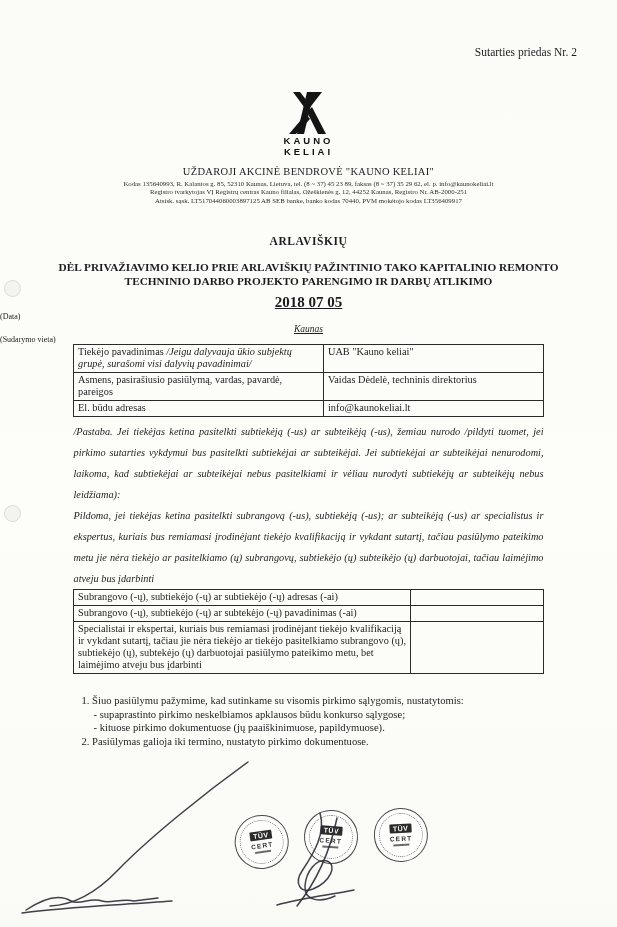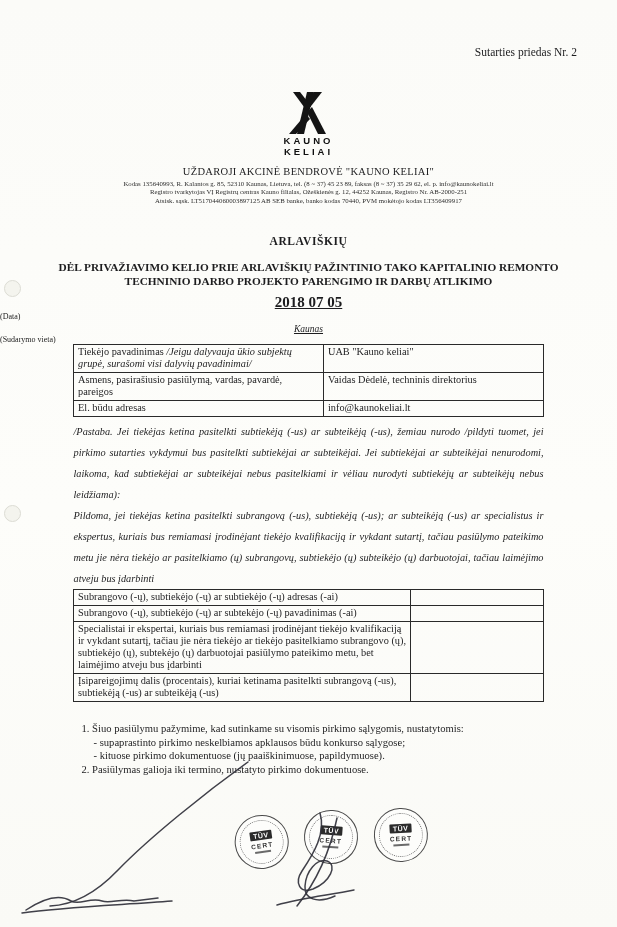--- a/index.html
+++ b/index.html
@@ -135,24 +135,20 @@
         <td class="val"></td>
       </tr>
       <tr>
         <td class="lbl">Subrangovo (-ų), subtiekėjo (-ų) ar subtekėjo (-ų) pavadinimas (-ai)</td>
         <td class="val"></td>
       </tr>
       <tr>
         <td class="lbl">Specialistai ir ekspertai, kuriais bus remiamasi įrodinėjant tiekėjo kvalifikaciją ir vykdant sutartį, tačiau jie nėra tiekėjo ar tiekėjo pasitelkiamo subrangovo (ų), subtiekėjo (ų), subtekėjo (ų) darbuotojai pasiūlymo pateikimo metu, bet laimėjimo atveju bus įdarbinti</td>
         <td class="val"></td>
       </tr>
-      <tr>
-        <td class="lbl">Įsipareigojimų dalis (procentais), kuriai ketinama pasitelkti subrangovą (-us), subtiekėją (-us) ar subteikėją (-us)</td>
-        <td class="val"></td>
-      </tr>
     </tbody>
       </table>
 
     <div class="terms">
       <div class="term">1. Šiuo pasiūlymu pažymime, kad sutinkame su visomis pirkimo sąlygomis, nustatytomis:</div>
       <div class="term sub">- supaprastinto pirkimo neskelbiamos apklausos būdu konkurso sąlygose;</div>
       <div class="term sub">- kituose pirkimo dokumentuose (jų paaiškinimuose, papildymuose).</div>
       <div class="term">2. Pasiūlymas galioja iki termino, nustatyto pirkimo dokumentuose.</div>
     </div>
 

